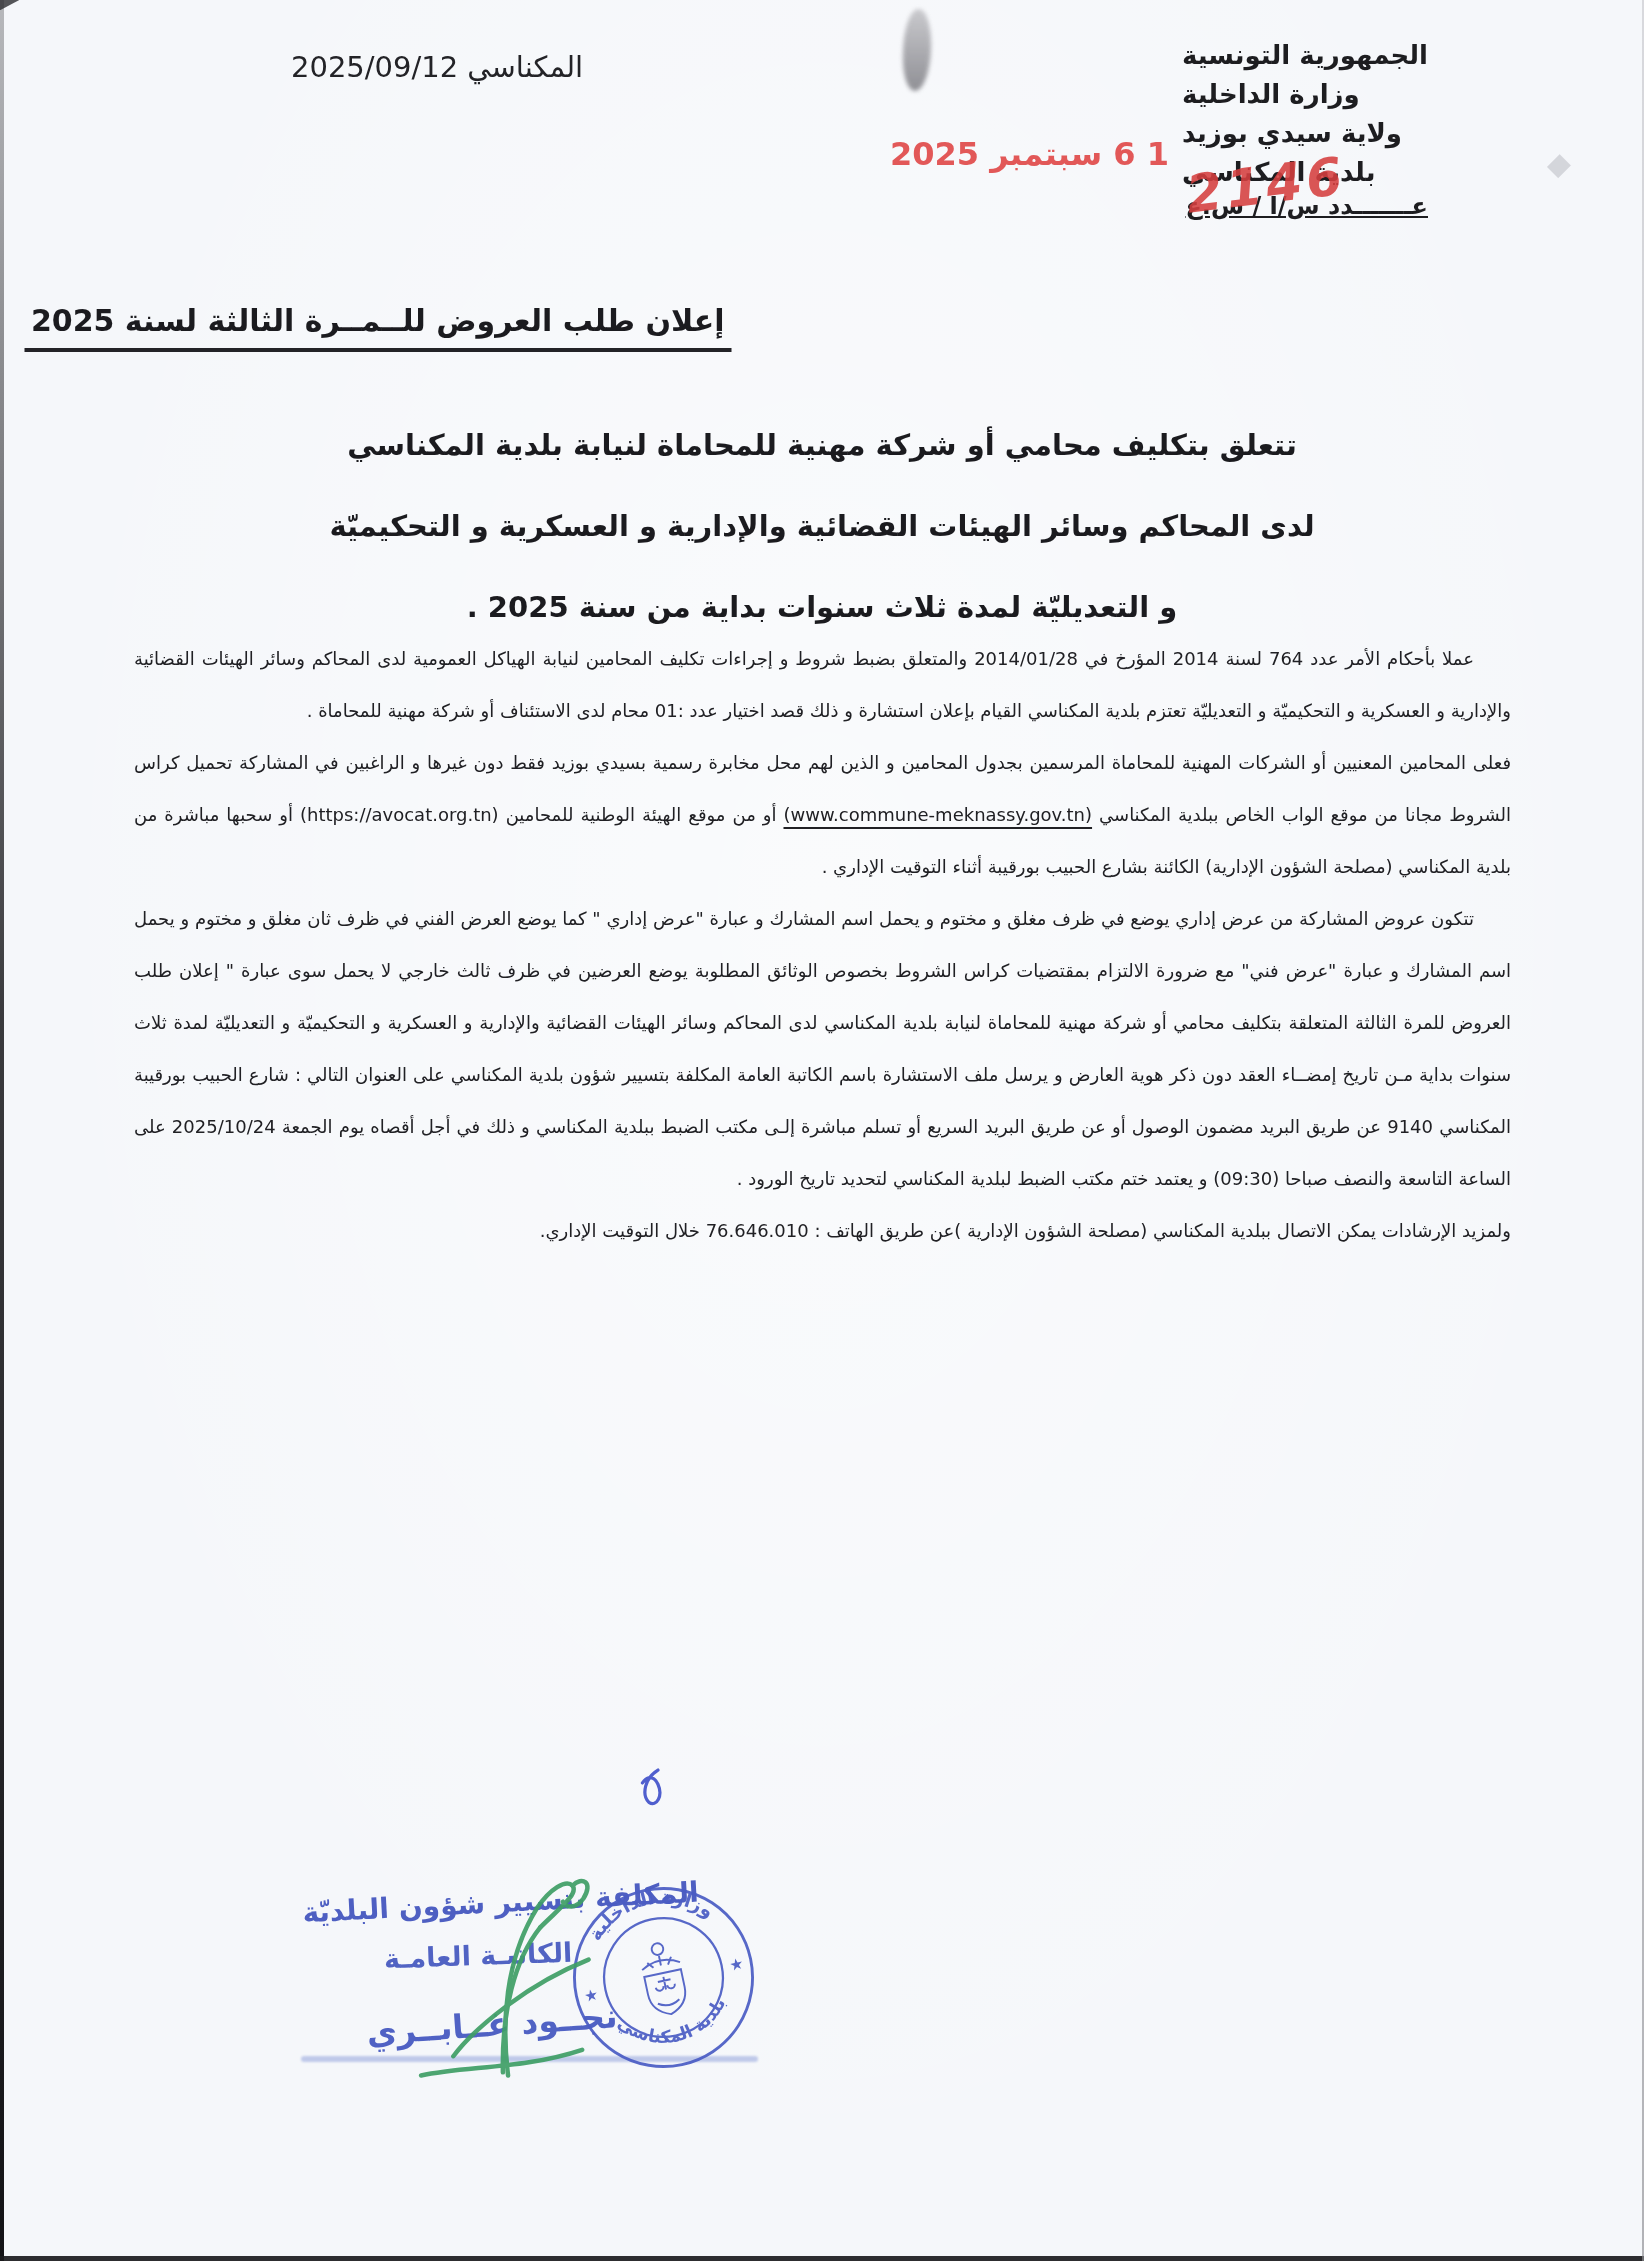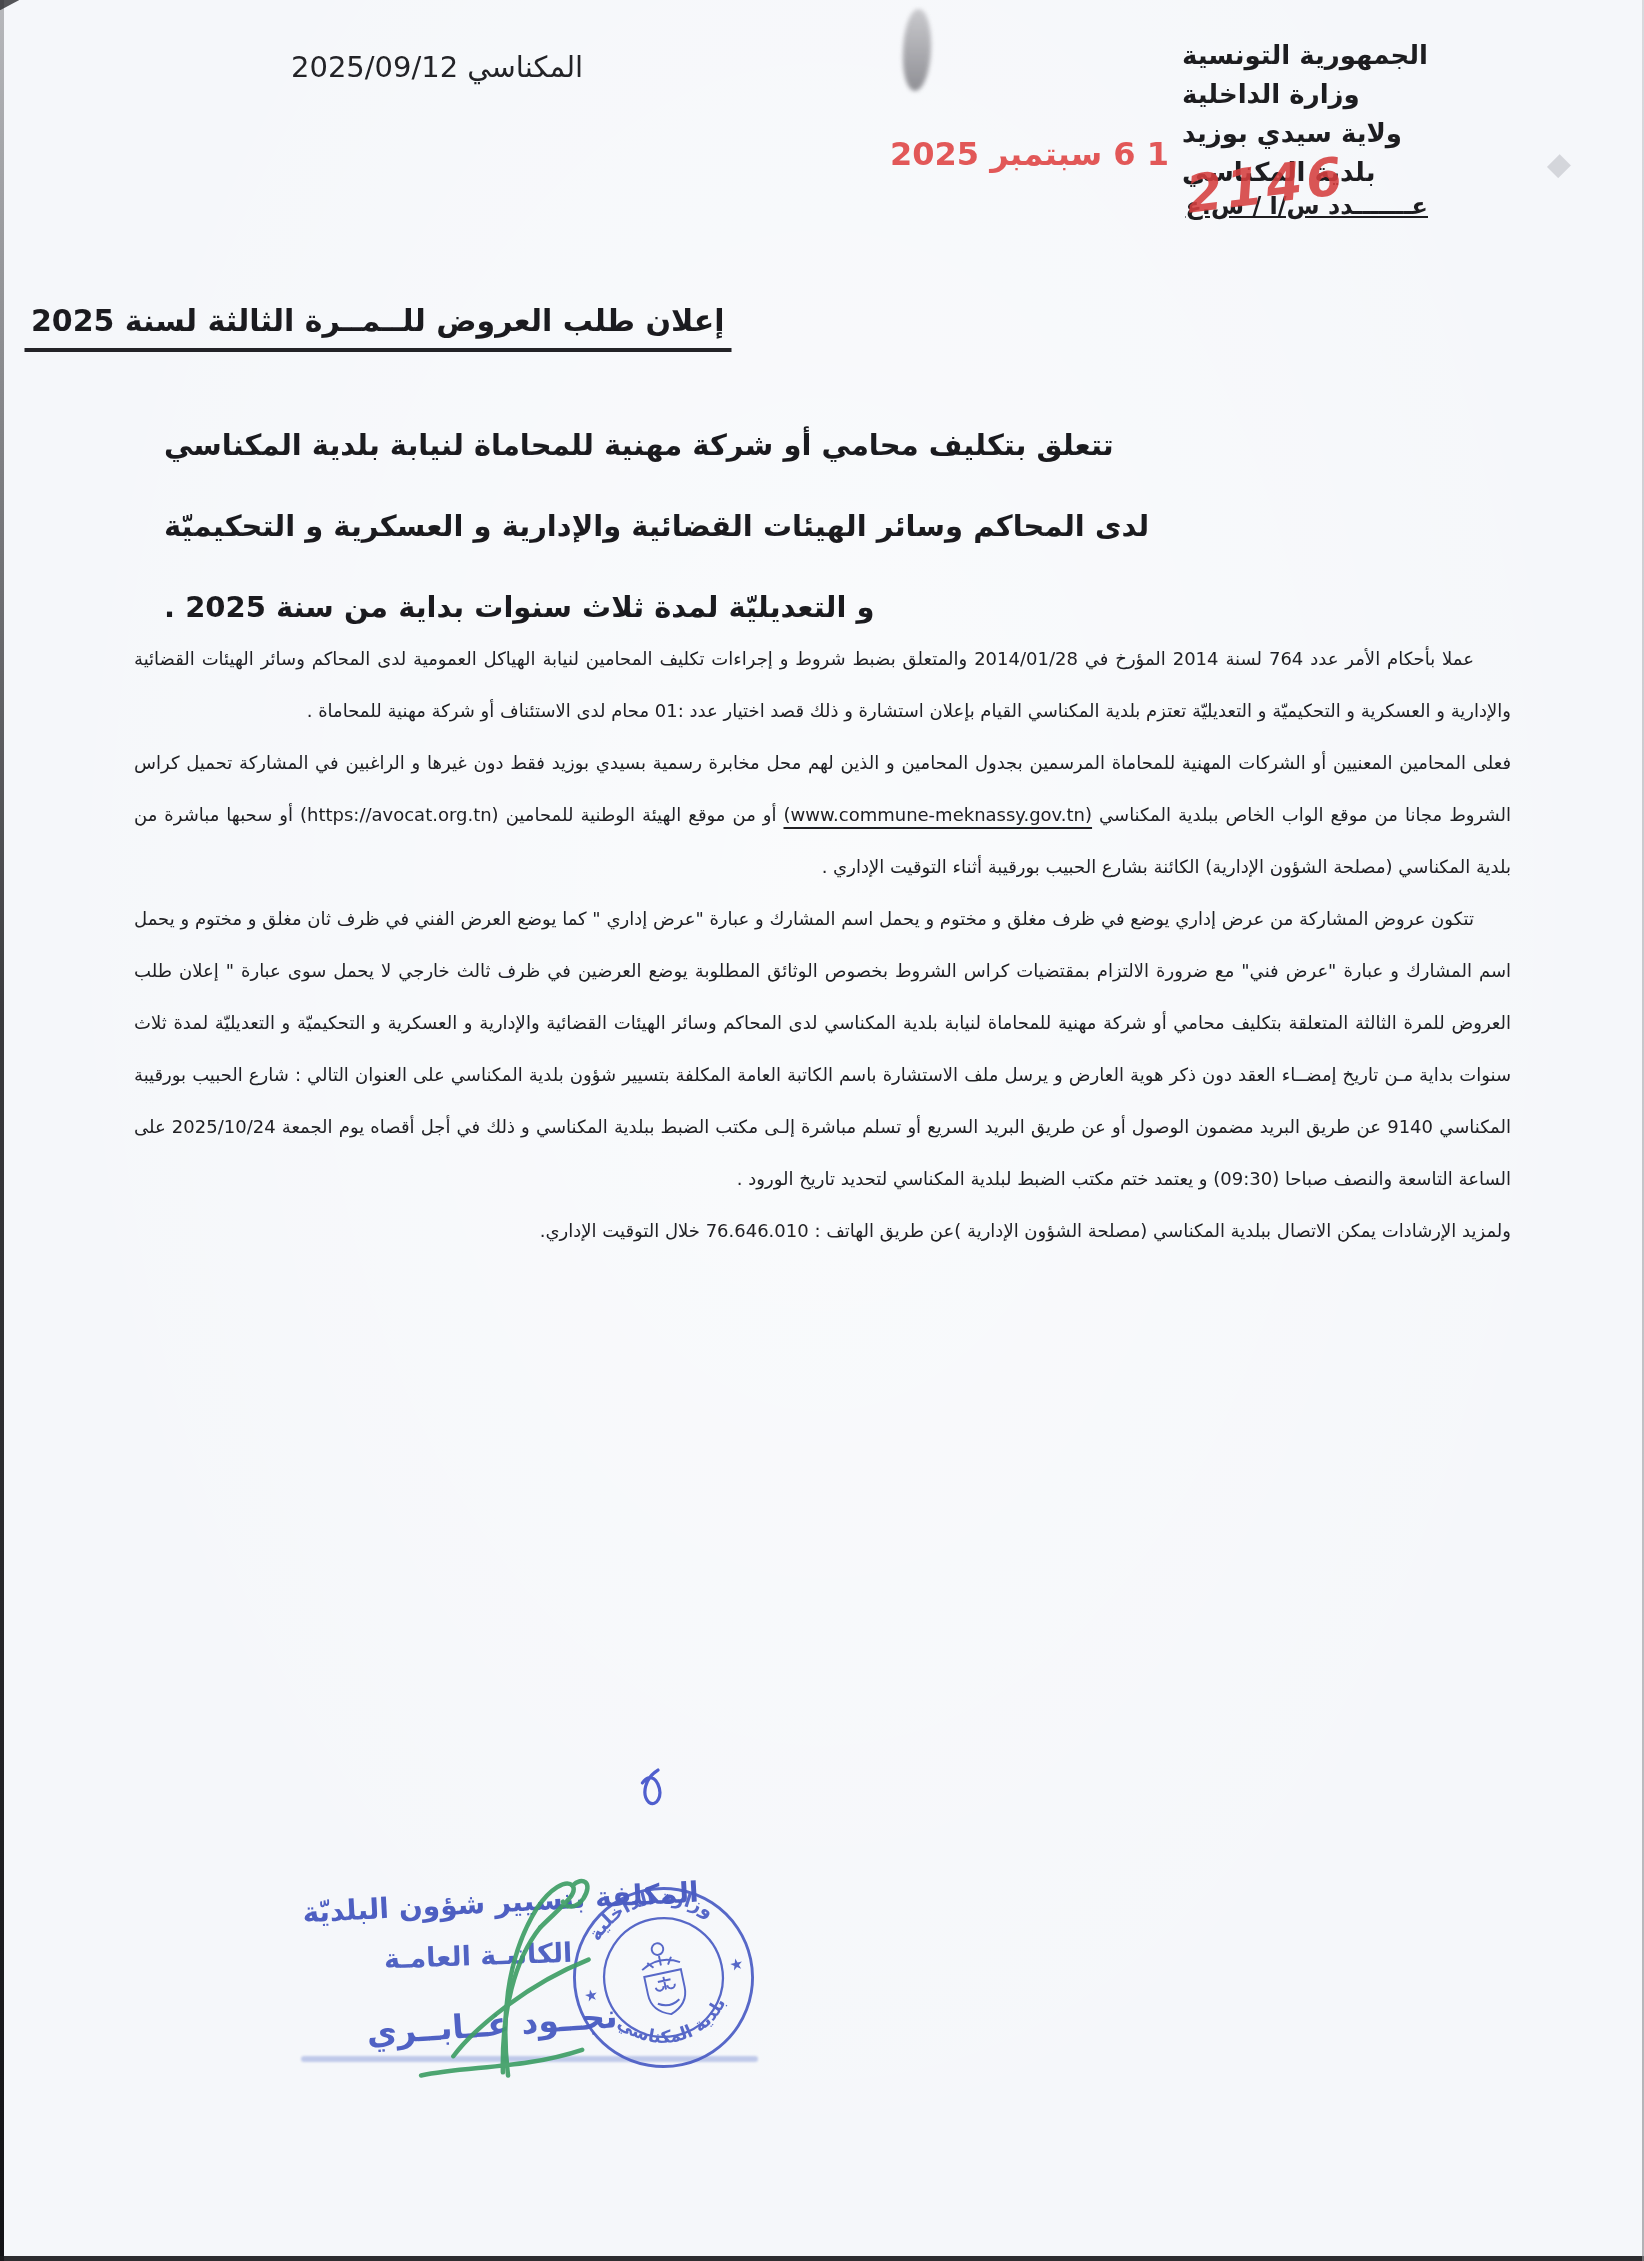--- a/index.html
+++ b/index.html
@@ -37,22 +37,22 @@
     transform:rotate(-7deg);letter-spacing:3.9px;opacity:.88;}
   .date-line{position:absolute;top:50px;left:291px;direction:rtl;
     font-size:29px;color:#232327;white-space:nowrap;}
   .rcv-stamp{position:absolute;top:135px;left:890px;direction:rtl;
     color:#e14b4b;font-weight:bold;font-size:32px;letter-spacing:1.9px;white-space:nowrap;opacity:.92;}
 
   
   .title-wrap{position:absolute;top:303px;left:0;width:100%;text-align:left;}
   .title-inner{display:inline-block;direction:rtl;font-weight:bold;font-size:30px;
     color:#1b1b1f;border-bottom:4.5px solid #232327;padding:0 6.4px 10.3px;transform:translateX(24.5px);}
-  .subtitle{position:absolute;top:405px;left:164px;right:174px;direction:rtl;
-    text-align:left;font-weight:bold;font-size:29px;line-height:81px;color:#1b1b1f;}
+  .subtitle{position:absolute;top:405px;left:174px;right:174px;direction:rtl;
+    text-align:center;font-weight:bold;font-size:29px;line-height:81px;color:#1b1b1f;}
 
   
   .body-text{position:absolute;top:633px;left:134px;right:133px;direction:rtl;
     text-align:justify;font-size:18px;line-height:52px;color:#202024;}
   .body-text p{margin:0;padding:0;}
   .indent{text-indent:37px;}
   .url-underline{direction:ltr;unicode-bidi:embed;text-decoration:underline;
     text-underline-offset:6.4px;text-decoration-thickness:1.9px;}
   .url-plain{direction:ltr;unicode-bidi:embed;}
   .pen-mark{position:absolute;left:636px;top:1766px;width:31px;height:43px;}

